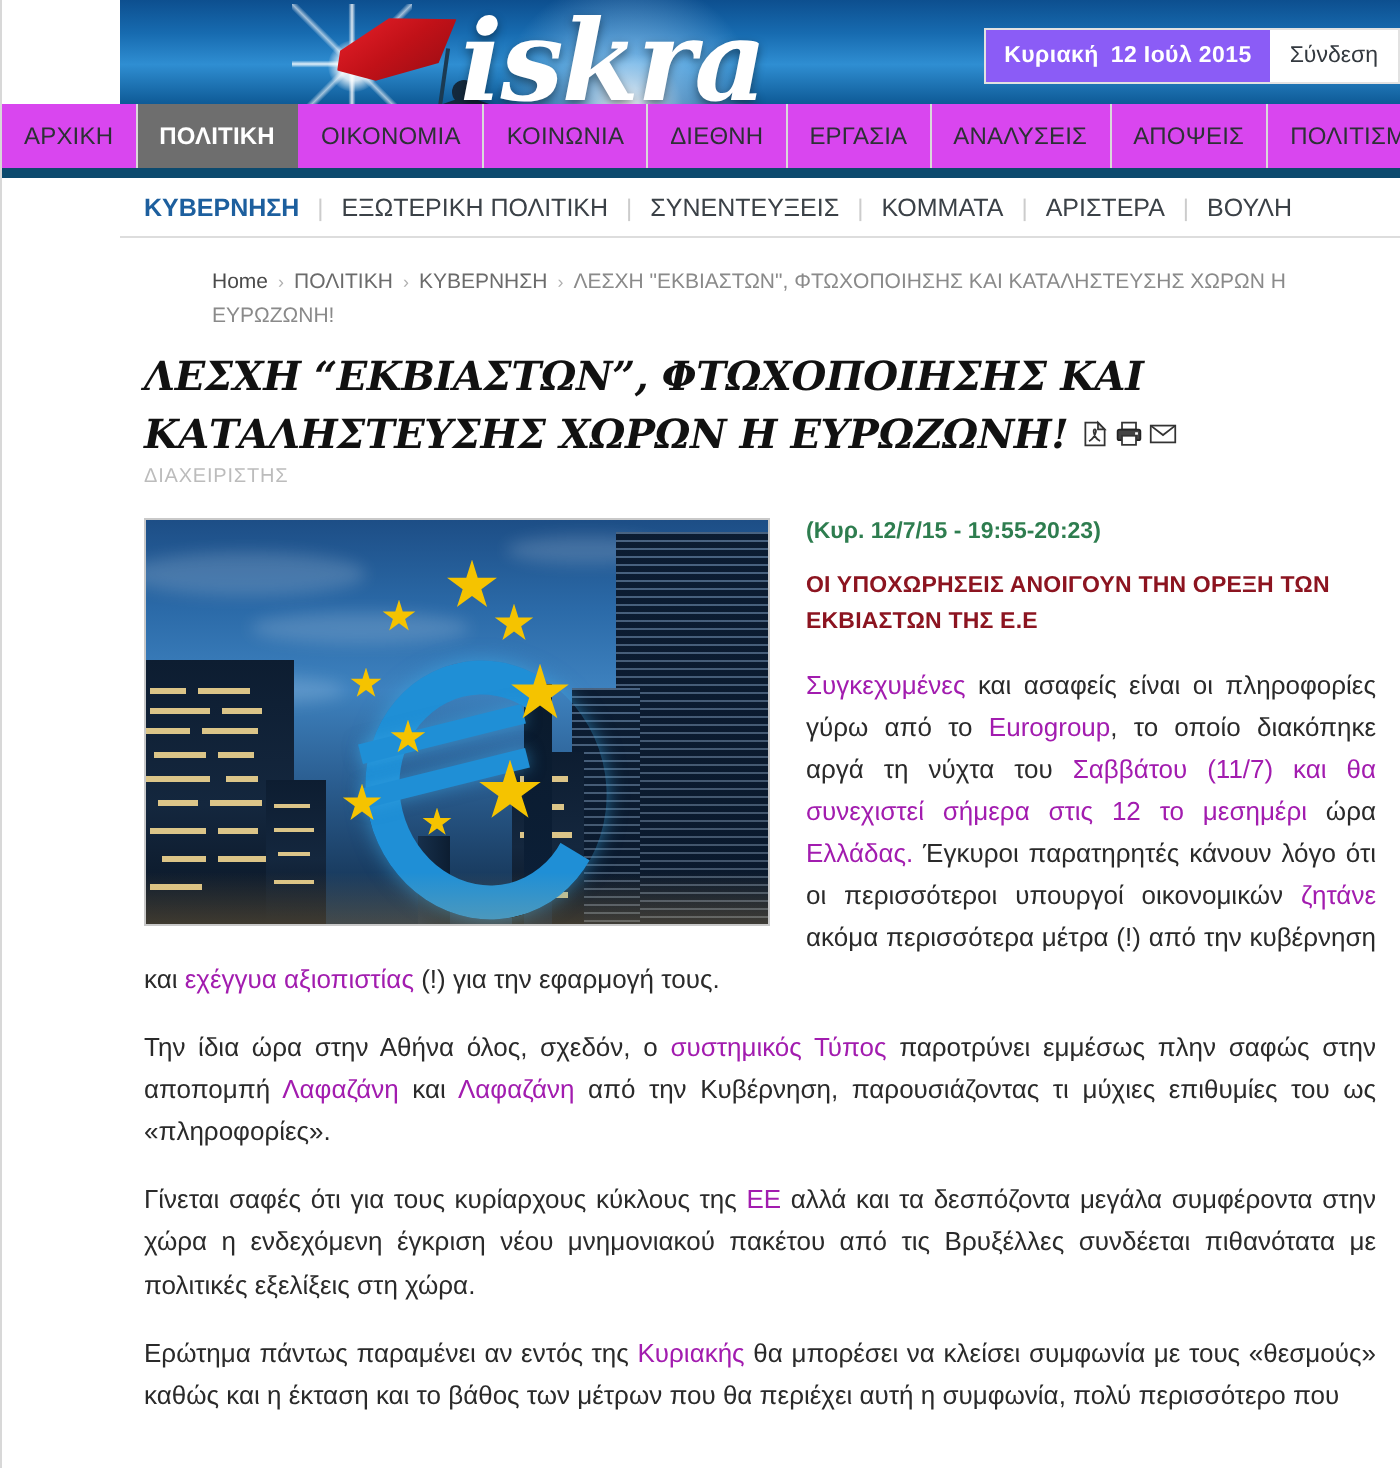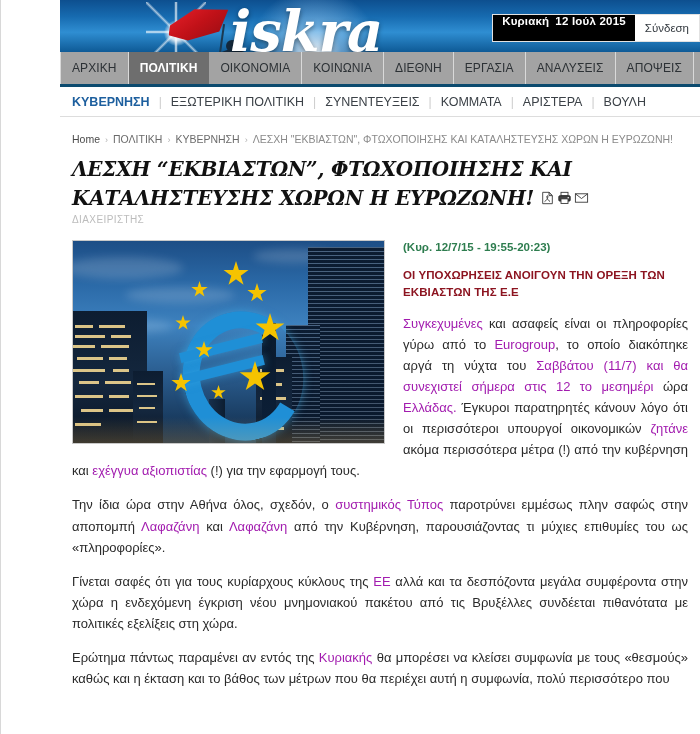--- a/index.html
+++ b/index.html
@@ -116,48 +116,47 @@
     right: 0;
     top: 14px;
     height: 26px;
     display: flex;
     align-items: stretch;
     background: #ffffff;
     border: 1px solid #e2e2e2;
     z-index: 5;
   }
   .date-chip {
-    background: #000000;
+    background: #8b5cf6;
     color: #ffffff;
     font-size: 11.5px;
     font-weight: bold;
     display: flex;
-    align-items: flex-start;
+    align-items: center;
     padding: 0 9px;
     white-space: nowrap;
     letter-spacing: .2px;
   }
   .date-chip .weekday { margin-right: 6px; }
   .login-link {
     color: #33393f;
     font-size: 11.5px;
     display: flex;
     align-items: center;
     padding: 0 10px;
     white-space: nowrap;
   }
 
   
   .mainnav {
-    margin-left: 60px;
     height: 32px;
     display: flex;
     align-items: stretch;
-    background: #a3a3a3;
-    border-bottom: 3px solid #0c4a6e;
+    background: #d946ef;
+    border-bottom: 5px solid #0c4a6e;
     box-sizing: content-box;
   }
   .nav-item {
     display: flex;
     align-items: center;
     padding: 0 11px;
     font-size: 12px;
     color: #2c3135;
     border-right: 1px solid #d9d9d9;
     white-space: nowrap;
@@ -203,20 +202,21 @@
     padding: 14px 12px 0 12px;
     box-sizing: border-box;
     width: 640px;
   }
 
   .breadcrumb {
     font-size: 10.5px;
     color: #6b6b6b;
     line-height: 1.6;
     margin-bottom: 10px;
+    margin-left: 34px;
   }
   .breadcrumb .crumb-home { color: #4a4a4a; }
   .breadcrumb .crumb-sep {
     color: #b0b0b0;
     padding: 0 5px;
     font-size: 9px;
   }
   .breadcrumb .crumb-current { color: #8a8a8a; }
 
   .article-title {

